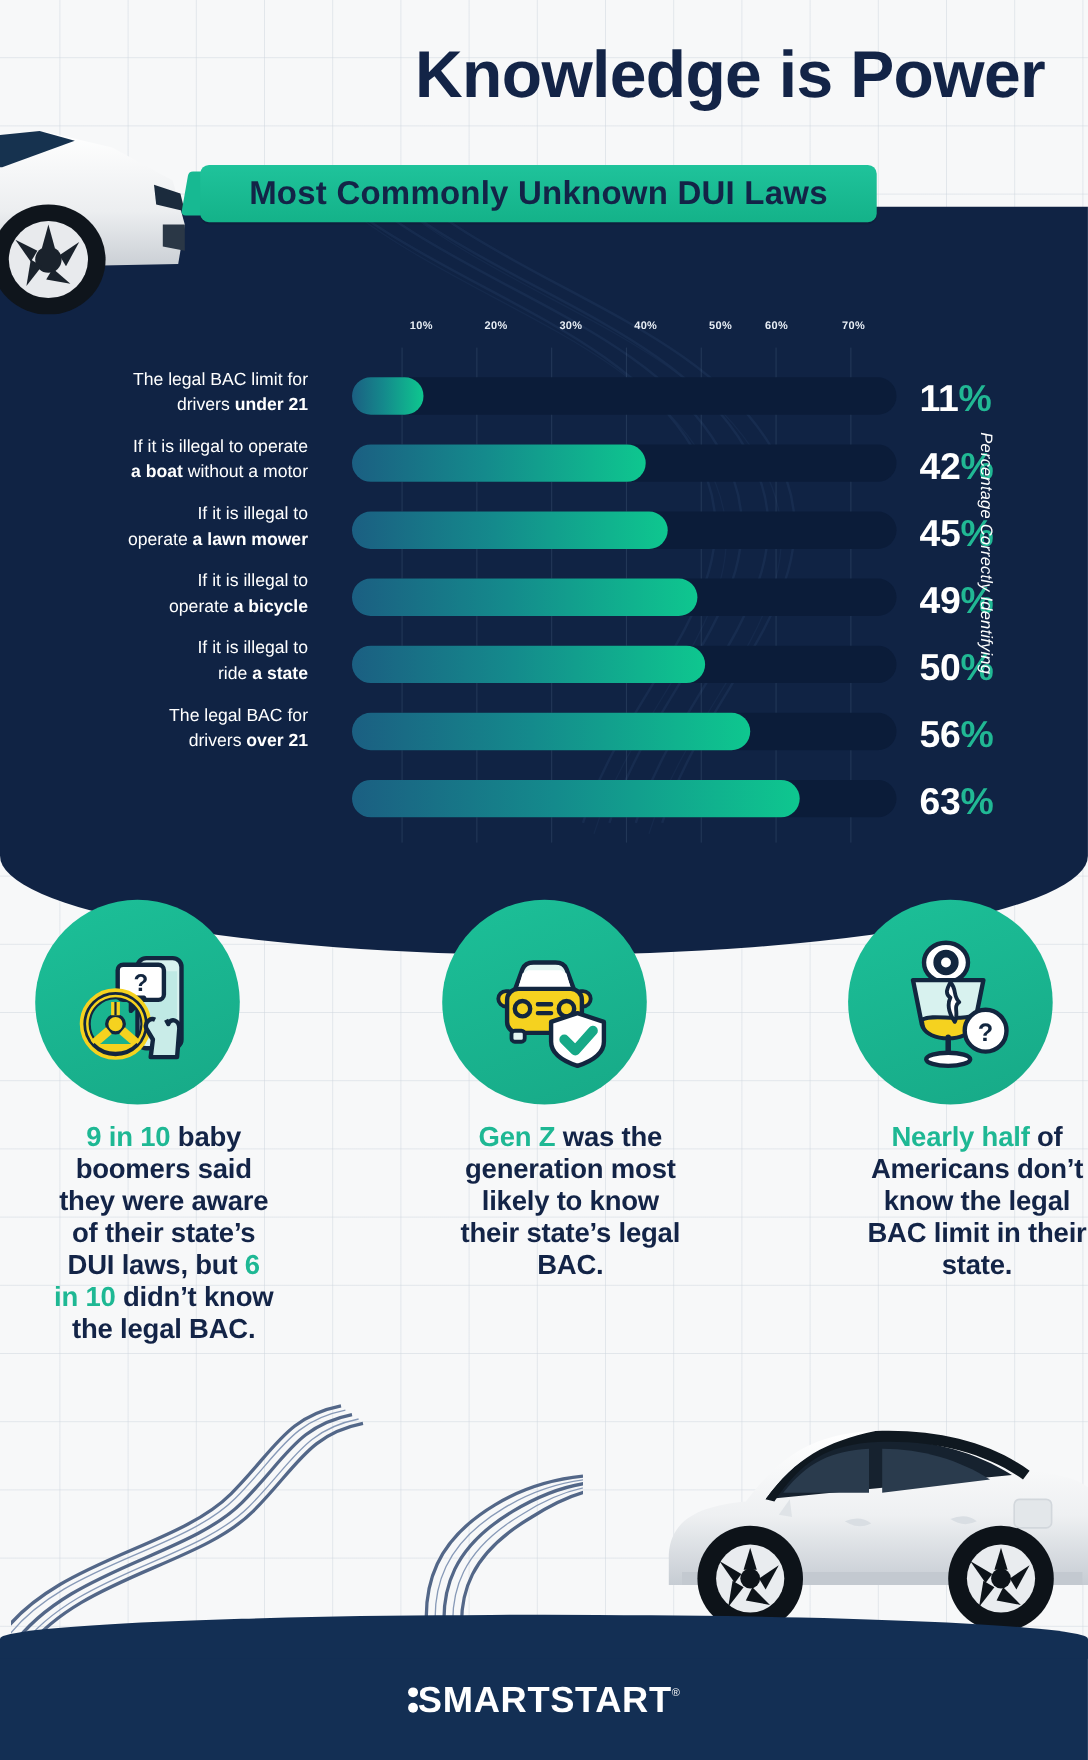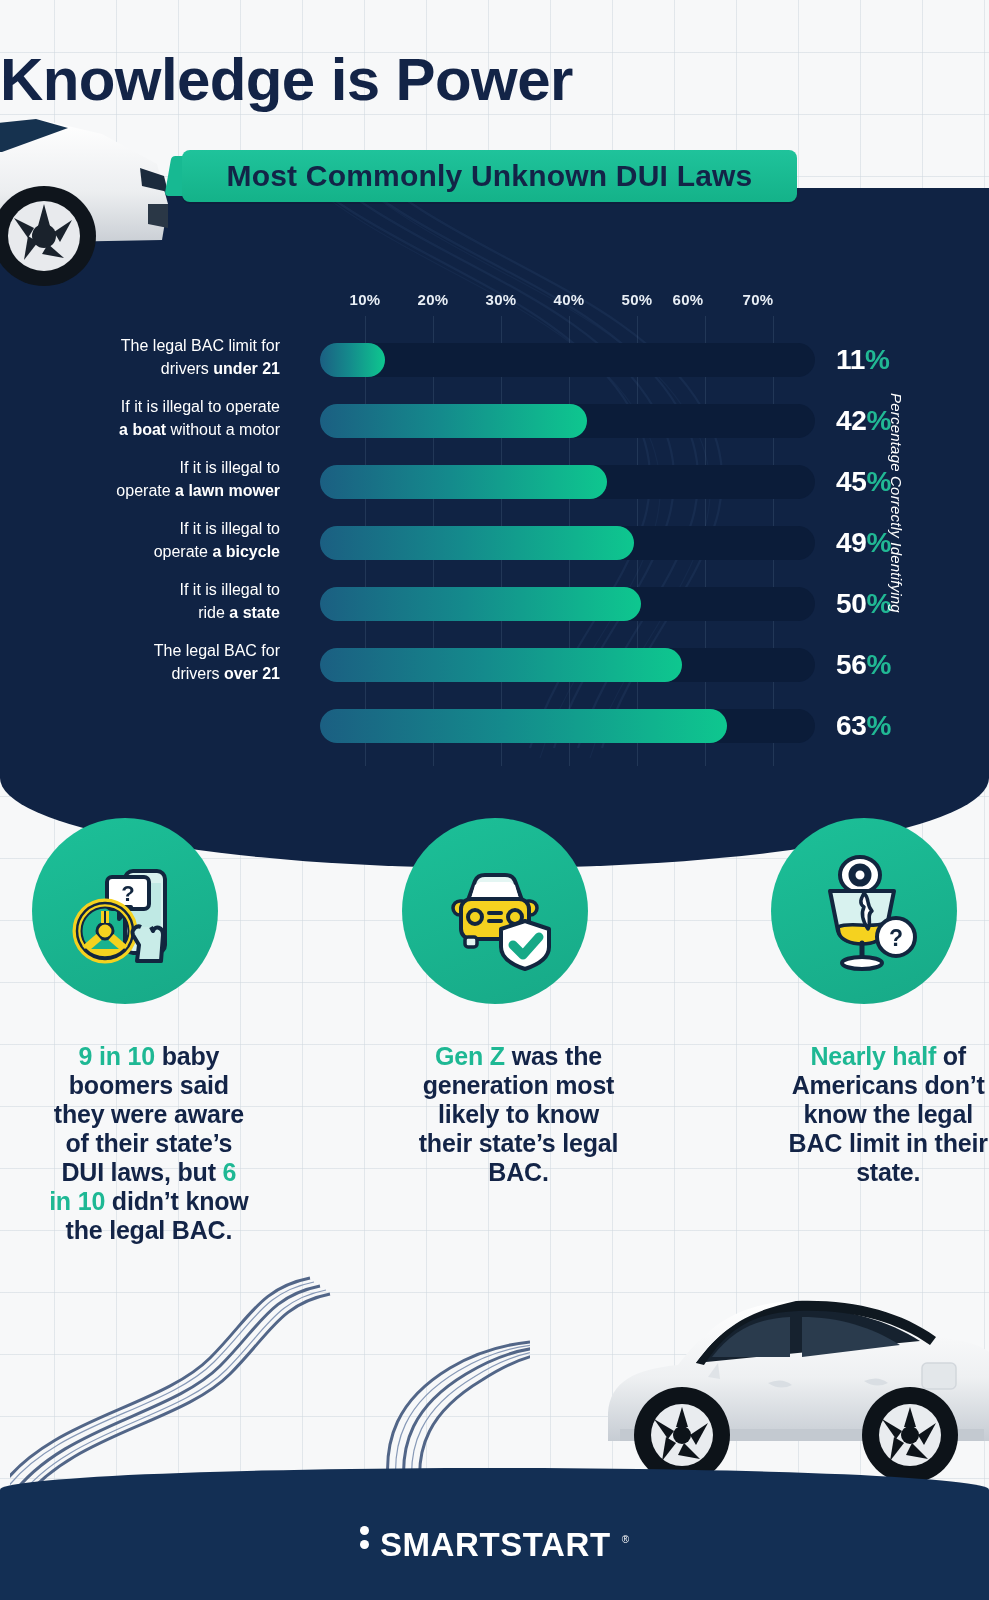--- a/index.html
+++ b/index.html
@@ -35,23 +35,23 @@
   
   .header {
     position: absolute;
     left: 0; top: 0;
     width: 989px;
     height: 215px;
     z-index: 4;
   }
   .title {
     position: absolute;
-    top: 48px;
+    top: 36px;
     width: 950px;
-    text-align: left;
+    text-align: right;
     font-size: 60px;
     line-height: 1.05;
     font-weight: 700;
     letter-spacing: -0.6px;
     color: #132447;
   }
   .subtitle-band {
     position: absolute;
     left: 182px;
     top: 150px;
@@ -117,25 +117,26 @@
     z-index: 3;
   }
   .axis-labels {
     position: absolute;
     left: 320px; top: 103px;
     width: 495px; height: 20px;
   }
   .axis-tick {
     position: absolute;
     transform: translateX(-50%);
-    font-size: 15px;
+    font-size: 10px;
     font-weight: 700;
     color: #e8eef5;
     letter-spacing: 0.3px;
     white-space: nowrap;
+    margin-left: 18px;
   }
   .gridline {
     position: absolute;
     top: 128px;
     width: 1px;
     height: 450px;
     background: rgba(150,175,205,0.14);
   }
 
   .rows { position: absolute; left: 0; top: 0; width: 989px; }
@@ -171,21 +172,21 @@
     position: absolute;
     left: 0; top: 0;
     height: 34px;
     border-radius: 17px;
     background: linear-gradient(90deg, #1b5f82 0%, #148a8c 45%, #0ec78f 100%);
   }
   .row-value {
     position: absolute;
     left: 836px;
     top: 1px;
-    font-size: 28px;
+    font-size: 34px;
     font-weight: 700;
     color: #ffffff;
     letter-spacing: -0.3px;
     white-space: nowrap;
   }
   .row-value .pct { color: #21b894; }
 
   .y-axis-caption {
     position: absolute;
     left: 905px;
@@ -213,21 +214,21 @@
   .circle {
     width: 186px; height: 186px;
     margin: 0 auto;
     border-radius: 50%;
     background: linear-gradient(160deg, #1cc098 0%, #17a987 100%);
     display: flex;
     align-items: center;
     justify-content: center;
   }
   .stat-text {
-    margin-top: 38px;
+    margin-top: 16px;
     font-size: 25px;
     line-height: 29px;
     font-weight: 700;
     color: #132447;
     letter-spacing: -0.2px;
     padding-left: 48px;
   }
   .stat-text .hl { color: #1eb894; }
 
   
@@ -261,22 +262,22 @@
     position: absolute;
     left: 0; top: -22px;
     width: 989px; height: 40px;
     background: #132f54;
     border-top-left-radius: 60% 26px;
     border-top-right-radius: 60% 26px;
   }
   .logo {
     position: relative;
     display: flex;
-    align-items: flex-start;
-    gap: 11px;
+    align-items: center;
+    gap: 0;
     z-index: 2;
   }
   .logo-dots { display: flex; flex-direction: column; gap: 5px; }
   .logo-dots i {
     display: block;
     width: 9px; height: 9px;
     border-radius: 50%;
     background: #ffffff;
   }
   .logo-word {

